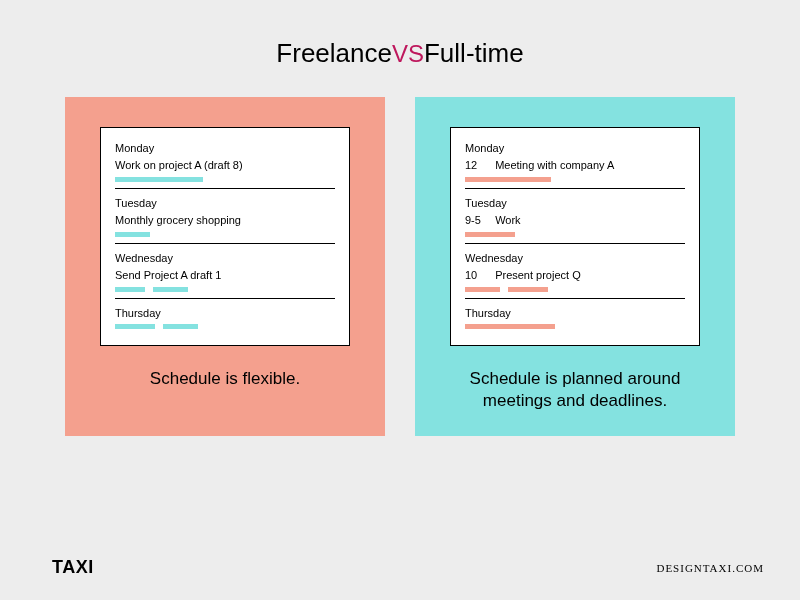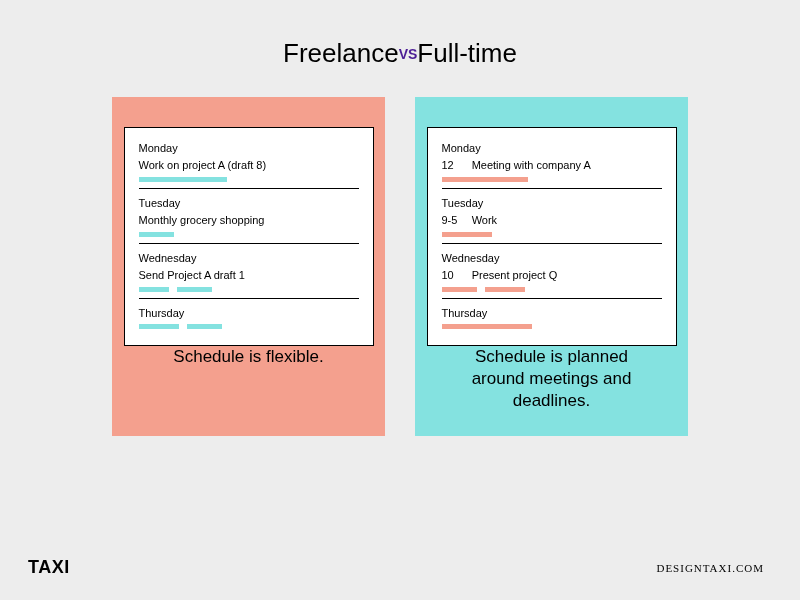--- a/index.html
+++ b/index.html
@@ -15,32 +15,32 @@
   justify-content: center;
   align-items: center;
   padding-top: 38px;
 }
 .header .title {
   font-size: 26px;
   font-weight: 400;
   color: #000;
 }
 .header .vs {
-  font-size: 14px;
-  font-weight: 700;
-  color: #4c1d95;
+  font-size: 24px;
+  font-weight: 400;
+  color: #be185d;
 }
 .panels {
   display: flex;
   justify-content: center;
   gap: 30px;
   margin-top: 28px;
 }
 .panel {
-  width: 273px;
+  width: 320px;
   padding: 30px 35px 24px 35px;
   display: flex;
   flex-direction: column;
   align-items: center;
 }
 .panel.left { background: #f4a08e; }
 .panel.right { background: #84e2e0; }
 .card {
   background: #fff;
   border: 1px solid #000;
@@ -66,26 +66,27 @@
 .day-entry .time { display: inline-block; min-width: 24px; }
 .bars { display: flex; gap: 8px; margin-top: 2px; }
 .bar { height: 5px; }
 .bar.teal { background: #84e2e0; }
 .bar.salmon { background: #f4a08e; }
 .caption {
   text-align: center;
   font-size: 17px;
   line-height: 1.3;
   color: #000;
+  margin-top: 22px;
   padding: 0 10px;
 }
 .footer {
   position: absolute;
   bottom: 22px;
-  left: 28px;
+  left: 52px;
   right: 36px;
   display: flex;
   justify-content: space-between;
   align-items: center;
 }
 .footer .brand {
   font-size: 18px;
   font-weight: 900;
   letter-spacing: 0.5px;
   color: #000;

